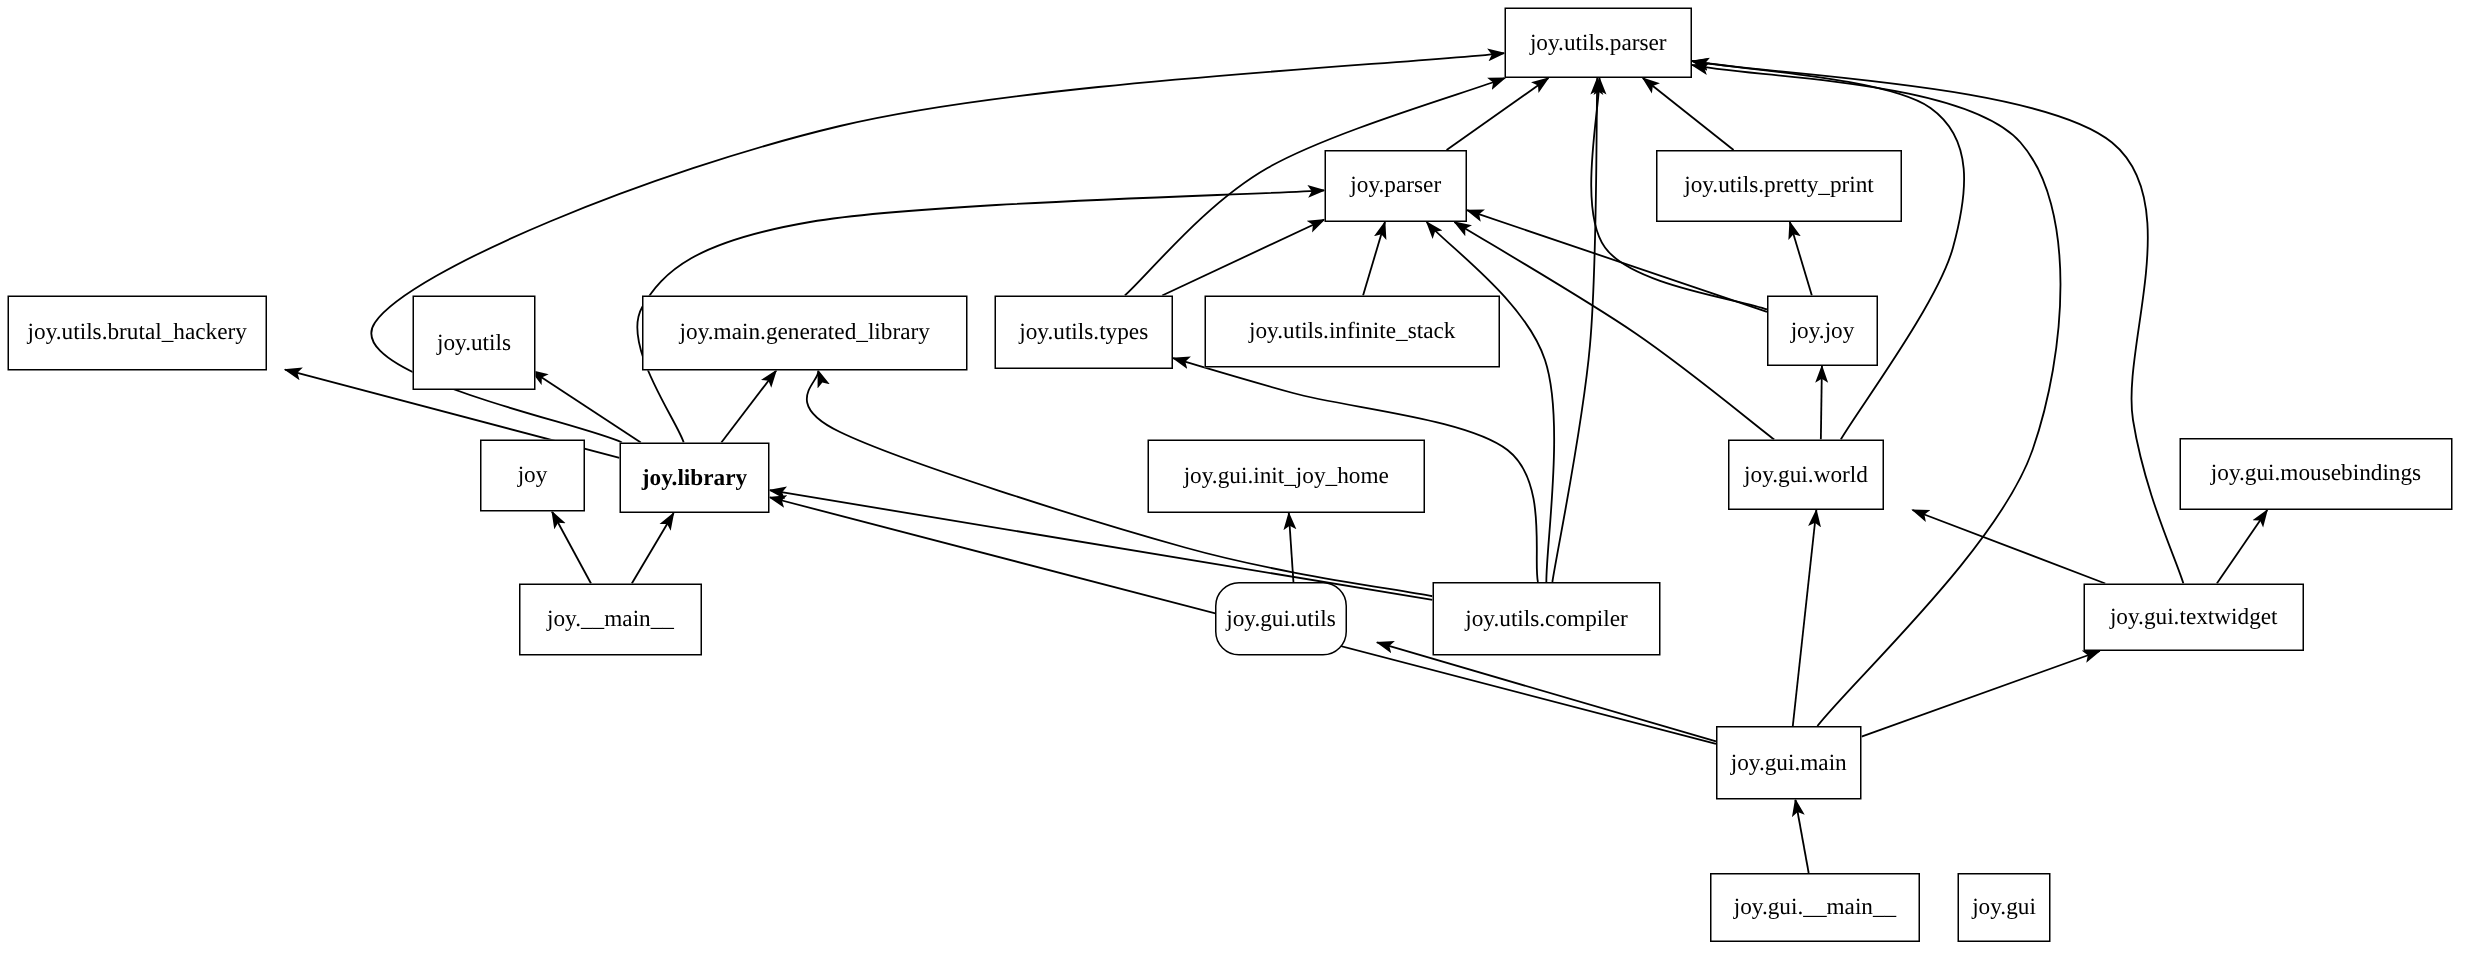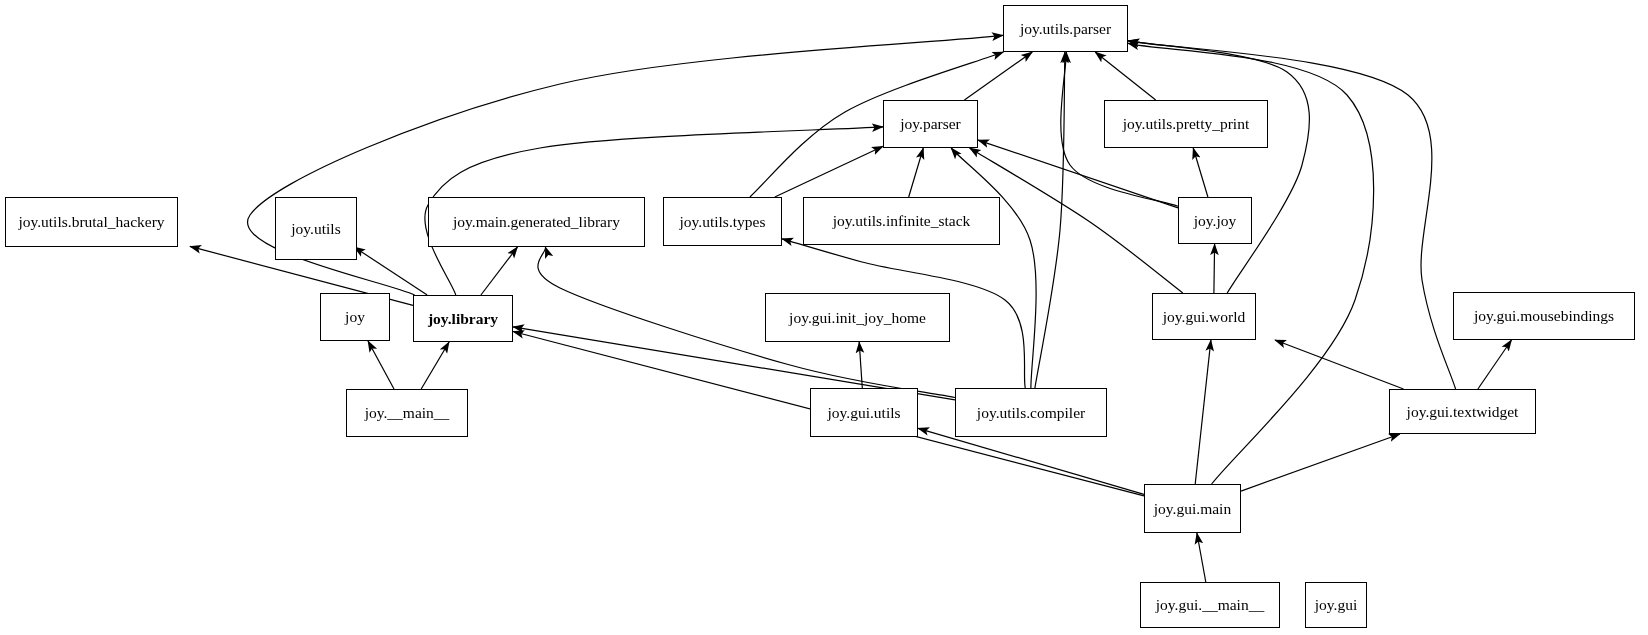--- a/index.html
+++ b/index.html
@@ -87,19 +87,19 @@
     <div class="graph-node" style="left: 428px; top: 197px; width: 217px; height: 50px;">joy.main.generated_library</div>
     <div class="graph-node" style="left: 663px; top: 197px; width: 119px; height: 49px;">joy.utils.types</div>
     <div class="graph-node" style="left: 803px; top: 197px; width: 197px; height: 48px;">joy.utils.infinite_stack</div>
     <div class="graph-node" style="left: 1178px; top: 197px; width: 74px; height: 47px;">joy.joy</div>
     <div class="graph-node" style="left: 320px; top: 293px; width: 70px; height: 48px;">joy</div>
     <div class="graph-node" style="left: 413px; top: 295px; width: 100px; height: 47px; font-weight: bold;">joy.library</div>
     <div class="graph-node" style="left: 765px; top: 293px; width: 185px; height: 49px;">joy.gui.init_joy_home</div>
     <div class="graph-node" style="left: 1152px; top: 293px; width: 104px; height: 47px;">joy.gui.world</div>
     <div class="graph-node" style="left: 1437px; top: 292px; width: 182px; height: 48px; margin-left: 16px;">joy.gui.mousebindings</div>
     <div class="graph-node" style="left: 346px; top: 389px; width: 122px; height: 48px;">joy.__main__</div>
-    <div class="graph-node" style="left: 810px; top: 388px; width: 108px; height: 49px;">joy.gui.utils</div>
+    <div class="graph-node" style="left: 810px; top: 388px; width: 88px; height: 49px; border-radius: 16px;">joy.gui.utils</div>
     <div class="graph-node" style="left: 955px; top: 388px; width: 152px; height: 49px;">joy.utils.compiler</div>
     <div class="graph-node" style="left: 1389px; top: 389px; width: 147px; height: 45px;">joy.gui.textwidget</div>
     <div class="graph-node" style="left: 1144px; top: 484px; width: 97px; height: 49px;">joy.gui.main</div>
     <div class="graph-node" style="left: 1140px; top: 582px; width: 140px; height: 46px;">joy.gui.__main__</div>
     <div class="graph-node" style="left: 1305px; top: 582px; width: 62px; height: 46px;">joy.gui</div>
   </div>
 
 </body></html>

